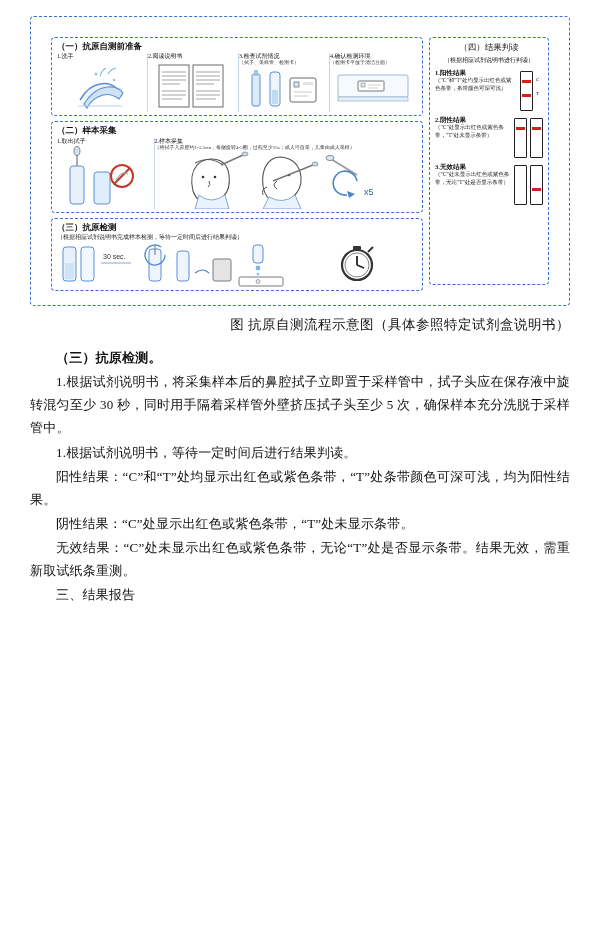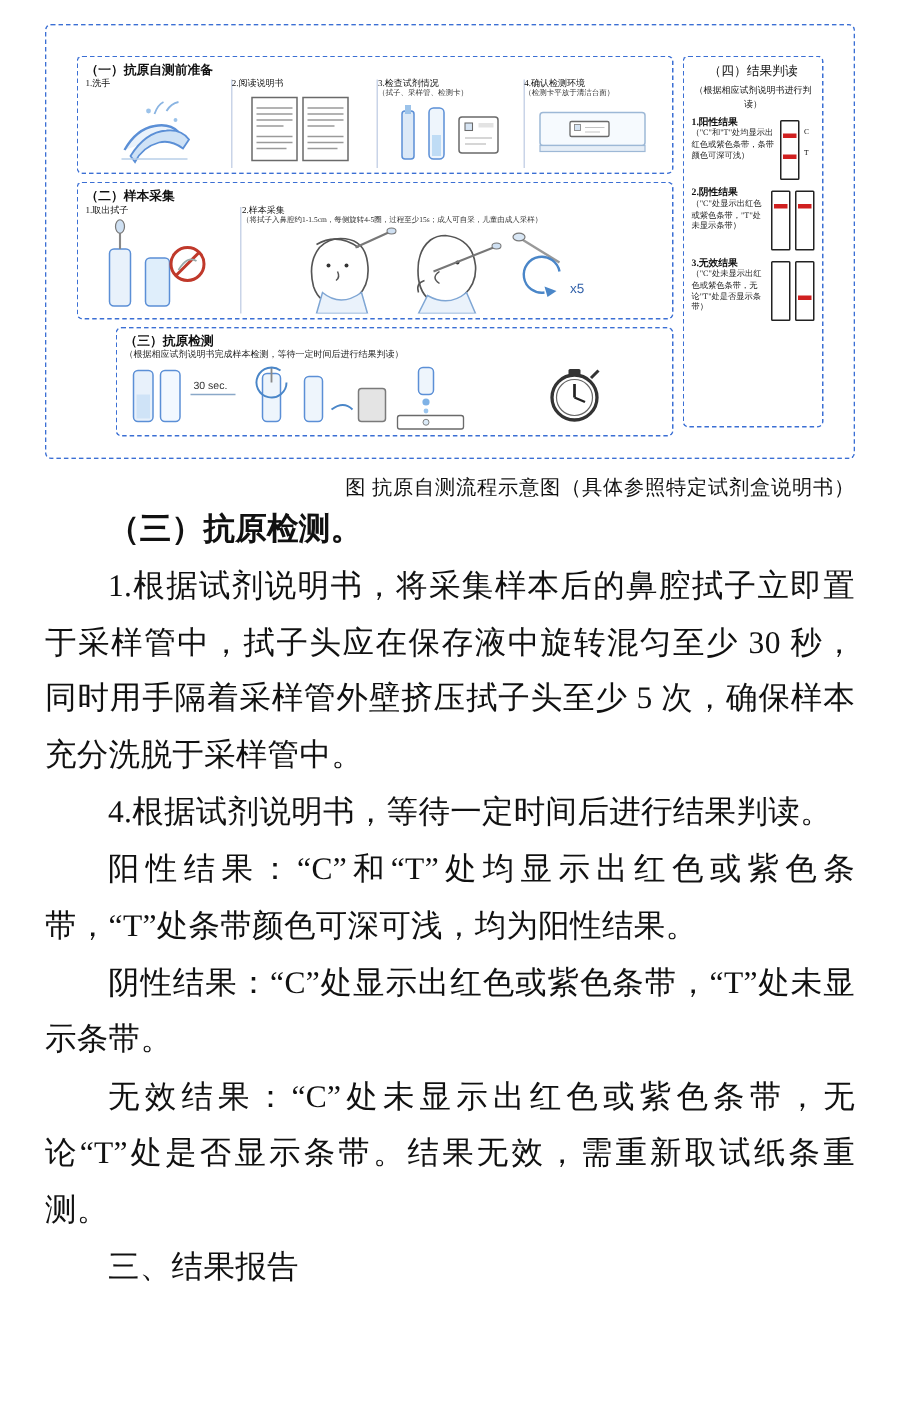--- a/index.html
+++ b/index.html
@@ -52,21 +52,21 @@
   }
   .panel {
     border: 1.2px dashed #3b6fd4;
     border-radius: 4px;
     padding: 3px 5px;
     box-sizing: border-box;
     position: relative;
   }
   .panel.p1 { height: 98px; }
   .panel.p2 { height: 105px; }
-  .panel.p3 { height: 73px; margin-left: 26px; }
+  .panel.p3 { height: 73px; }
 
   .panel-title {
     font-size: 8.5px;
     font-weight: bold;
     color: #111;
     line-height: 1.2;
     margin-bottom: 2px;
   }
   .panel-sub {
     font-size: 6px;
@@ -171,22 +171,22 @@
 
   .fig-caption {
     text-align: right;
     font-size: 13.5px;
     margin-top: 10px;
     letter-spacing: 0.5px;
   }
 
   
   .body-text {
-    margin-top: 0;
-    font-size: 21px;
+    margin-top: 12px;
+    font-size: 13px;
     line-height: 1.78;
     text-align: justify;
     letter-spacing: 0.2px;
   }
   .body-text p {
     margin: 0 0 1px 0;
     text-indent: 2em;
   }
   .heading {
     font-weight: bold;
@@ -433,20 +433,20 @@
       </div>
     </div>
 
   </div>
 
   <div class="fig-caption">图 抗原自测流程示意图（具体参照特定试剂盒说明书）</div>
 
   <div class="body-text">
     <p class="heading">（三）抗原检测。</p>
     <p>1.根据试剂说明书，将采集样本后的鼻腔拭子立即置于采样管中，拭子头应在保存液中旋转混匀至少 30 秒，同时用手隔着采样管外壁挤压拭子头至少 5 次，确保样本充分洗脱于采样管中。</p>
-    <p>4.根据试剂说明书，等待一定时间后进行结果判读。</p>
+    <p>1.根据试剂说明书，等待一定时间后进行结果判读。</p>
     <p>阳性结果：“C”和“T”处均显示出红色或紫色条带，“T”处条带颜色可深可浅，均为阳性结果。</p>
     <p>阴性结果：“C”处显示出红色或紫色条带，“T”处未显示条带。</p>
     <p>无效结果：“C”处未显示出红色或紫色条带，无论“T”处是否显示条带。结果无效，需重新取试纸条重测。</p>
     <p class="heading-final">三、结果报告</p>
   </div>
 
 </div>
 
 </body></html>

